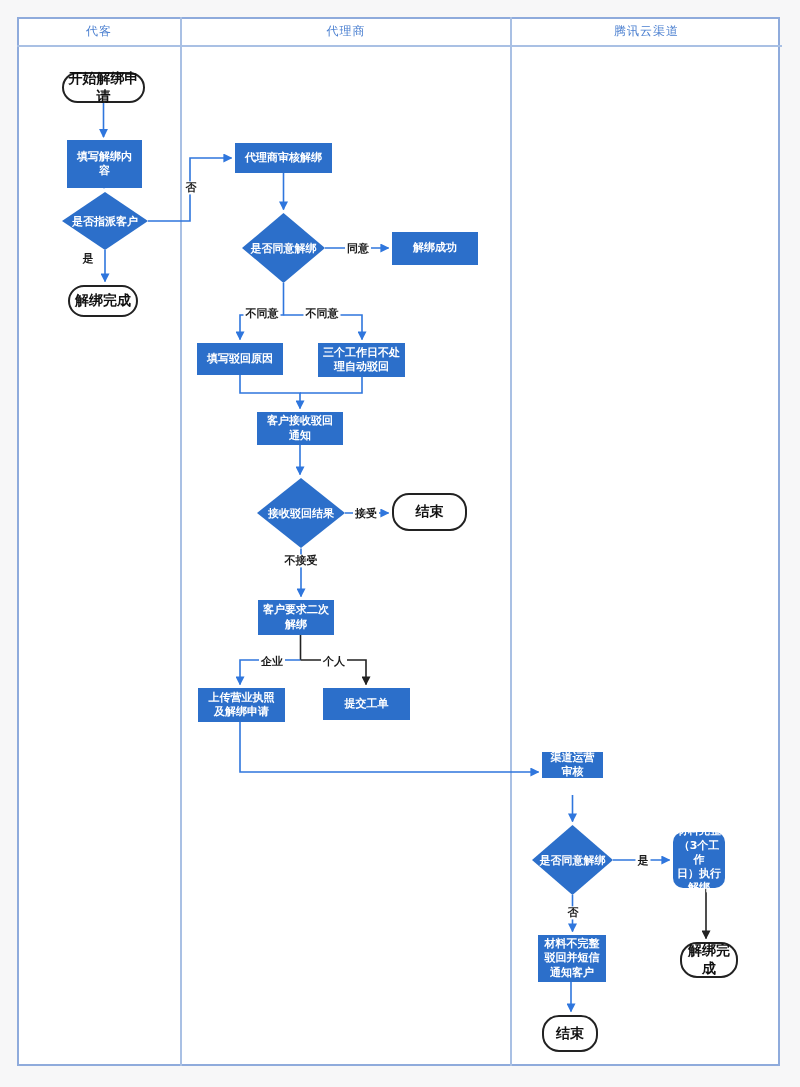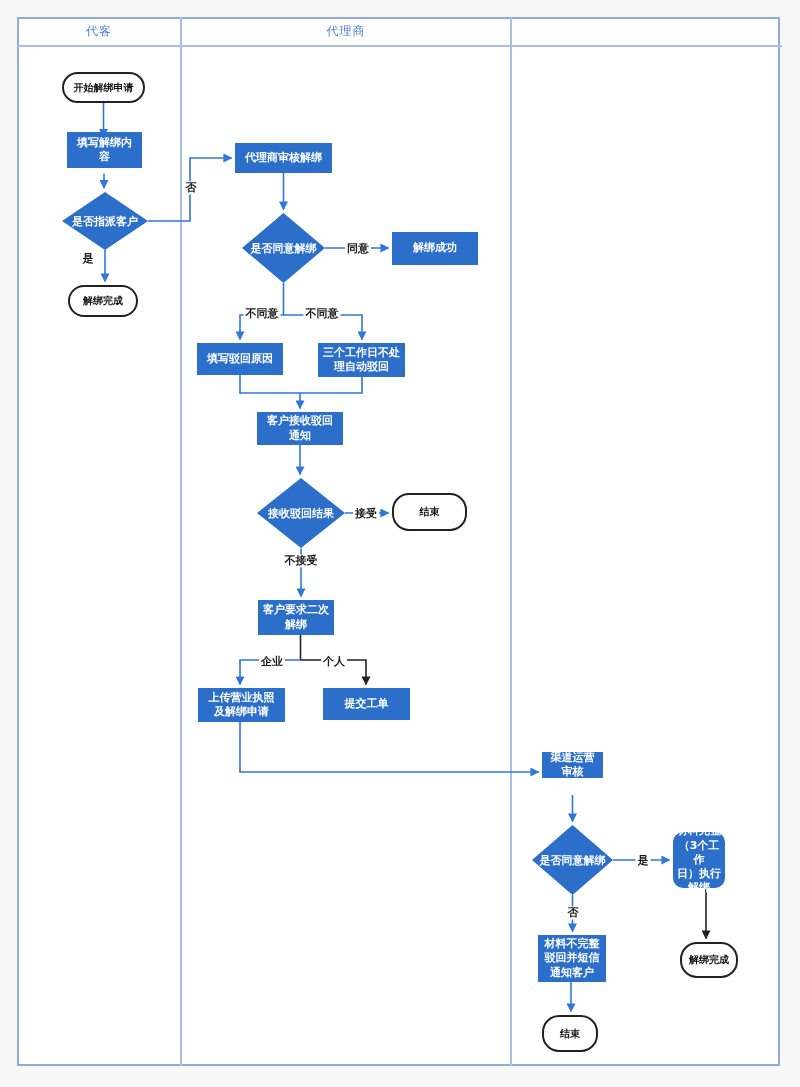--- a/index.html
+++ b/index.html
@@ -18,37 +18,38 @@
   svg.wires{position:absolute;left:0;top:0;width:800px;height:1087px;pointer-events:none;}
   .edge-blue{stroke:var(--edge-blue);stroke-width:1.6;fill:none;}
   .edge-black{stroke:var(--edge-black);stroke-width:1.6;fill:none;}
   #arrow-blue path{fill:var(--edge-blue);}
   #arrow-black path{fill:var(--edge-black);}
   .node{position:absolute;box-sizing:border-box;display:flex;align-items:center;justify-content:center;text-align:center;}
   .proc{background:var(--node-blue);color:#ffffff;font-size:11px;font-weight:700;line-height:1.3;}
   .diamond{background:var(--node-blue);color:#ffffff;font-size:11px;font-weight:700;
     clip-path:polygon(50% 0,100% 50%,50% 100%,0 50%);}
   .term{background:#ffffff;color:#111;border:2px solid var(--terminal-border);border-radius:17px;
-    font-size:10px;font-weight:700;font-family:Liberation Serif, serif;}
+    font-size:14px;font-weight:700;font-family:Liberation Serif, serif;}
   .nlabel{white-space:pre-line;display:block;padding:1px 3px;}
   .elabel{position:absolute;transform:translate(-50%,-50%);background:#ffffff;color:var(--label-text);
     font-size:11px;font-weight:700;padding:0 2px;line-height:1.2;white-space:nowrap;}
 </style>
 </head>
 <body>
 
 <div class="page">
 
   <div class="frame"></div>
   <div class="lane-divider" style="left:180px;"></div>
   <div class="lane-divider" style="left:510px;"></div>
   <div class="header-sep"></div>
 
   <div class="lane-header" style="left:17px;width:164px;font-family:Liberation Serif, serif;">代客</div>
   <div class="lane-header" style="left:181px;width:330px;">代理商</div>
+  <div class="lane-header" style="left:511px;width:271px;">腾讯云渠道</div>
 
   <svg class="wires" viewBox="0 0 800 1087">
     <defs>
       <marker id="arrow-blue" viewBox="0 0 10 10" refX="9" refY="5" markerWidth="9" markerHeight="9" orient="auto-start-reverse" markerUnits="userSpaceOnUse">
         <path d="M0,0 L10,5 L0,10 z"></path>
       </marker>
       <marker id="arrow-black" viewBox="0 0 10 10" refX="9" refY="5" markerWidth="9" markerHeight="9" orient="auto-start-reverse" markerUnits="userSpaceOnUse">
         <path d="M0,0 L10,5 L0,10 z"></path>
       </marker>
     </defs>
@@ -72,21 +73,21 @@
     <path class="edge-blue" d="M572.5,795 L572.5,821.5" marker-end="url(#arrow-blue)"></path>
     <path class="edge-blue" d="M613,860 L669.5,860" marker-end="url(#arrow-blue)"></path>
     <path class="edge-black" d="M706,888.5 L706,938.5" marker-end="url(#arrow-black)"></path>
     <path class="edge-blue" d="M572.5,895 L572.5,931.5" marker-end="url(#arrow-blue)"></path>
     <path class="edge-blue" d="M571,982 L571,1011.5" marker-end="url(#arrow-blue)"></path>
   </svg>
 
   <div class="node term" style="left:62px;top:72px;width:83px;height:31px;">
     <span class="nlabel">开始解绑申请</span>
     </div>
-  <div class="node proc" style="left:67px;top:132px;width:75px;height:36px;">
+  <div class="node proc" style="left:67px;top:140px;width:75px;height:48px;">
     <span class="nlabel">填写解绑内
 容</span>
     </div>
   <div class="node diamond" style="left:62px;top:192px;width:86px;height:58px;">
     <span class="nlabel">是否指派客户</span>
     </div>
   <div class="node term" style="left:68px;top:285px;width:70px;height:32px;">
     <span class="nlabel">解绑完成</span>
     </div>
 

